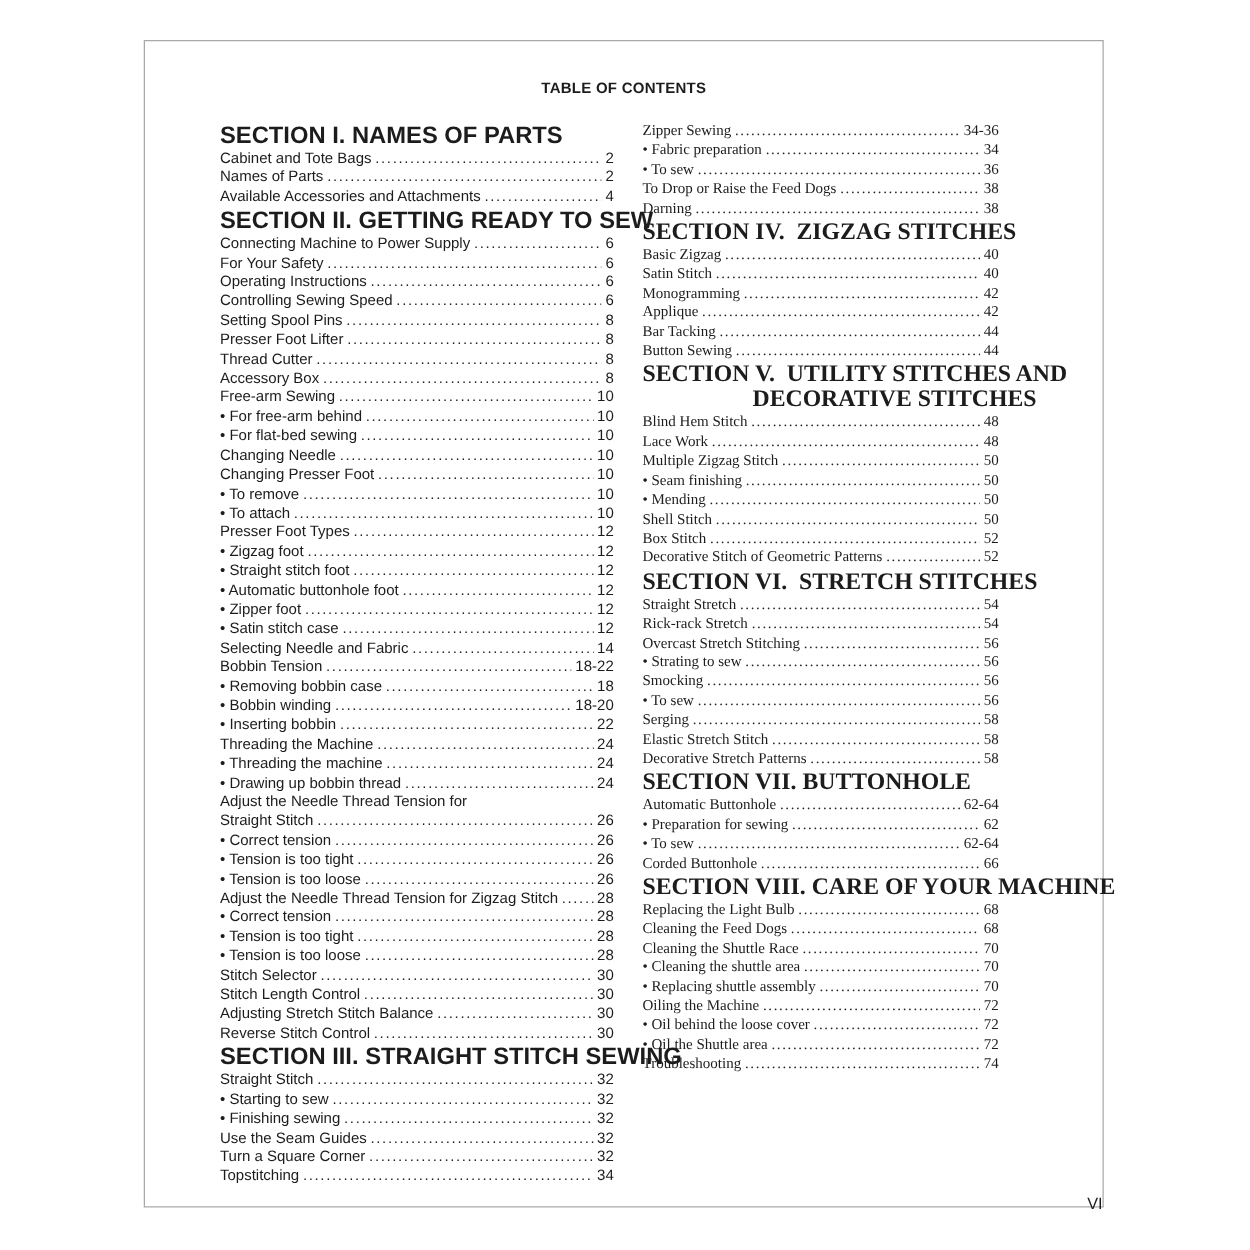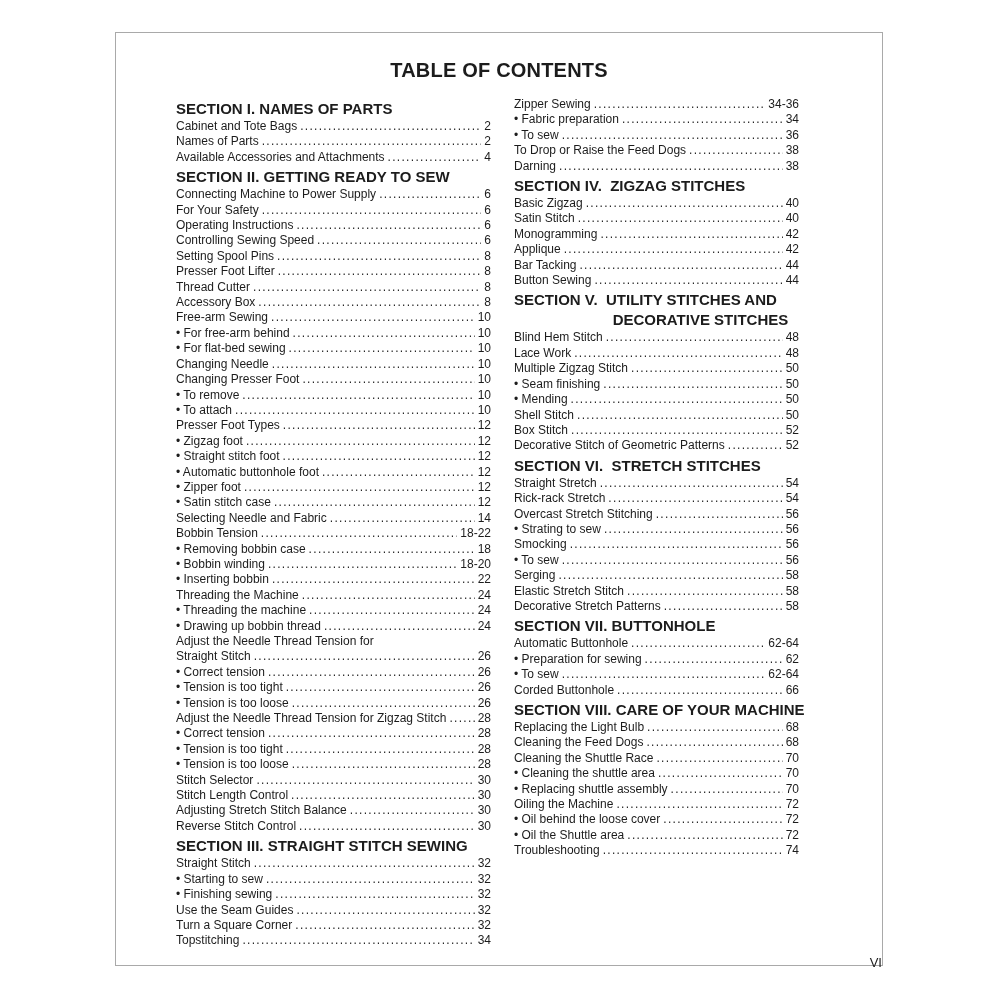--- a/index.html
+++ b/index.html
@@ -17,35 +17,35 @@
     top: 32px;
     width: 768px;
     height: 934px;
     border: 1px solid #a9a9a9;
     box-sizing: border-box;
     background: #ffffff;
   }
   .title {
     text-align: center;
     font-weight: 700;
-    font-size: 20px;
+    font-size: 12px;
     line-height: 20px;
     margin: 27px 0 0 0;
     letter-spacing: 0.2px;
   }
   .columns {
     display: flex;
     padding: 17px 0 0 60px;
   }
   .col-left  { width: 315px; margin-right: 23px; flex: none; }
-  .col-right { width: 285px; flex: none; }
+  .col-right { width: 285px; flex: none; font-family: Liberation Serif, serif; }
 
   .toc-heading {
     font-weight: 700;
-    font-size: 15px;
+    font-size: 19px;
     line-height: 19px;
     margin: 2px 0 1px 0;
     white-space: pre;
   }
   .toc-heading.line2 {
     margin-top: 0;
     padding-left: 88px;
     text-align: center;
   }
   .toc-entry {

